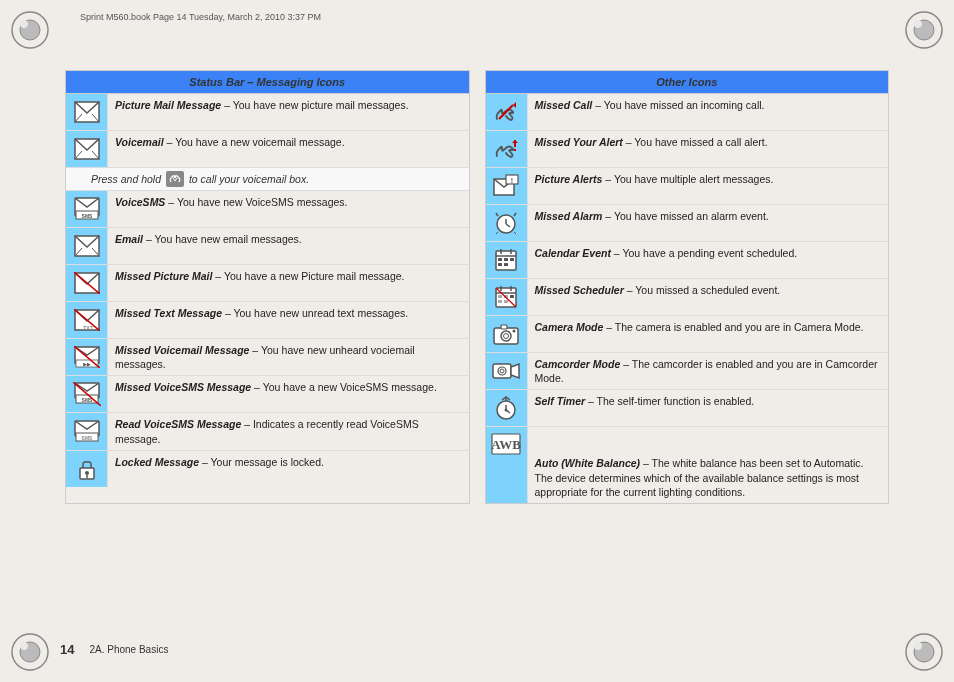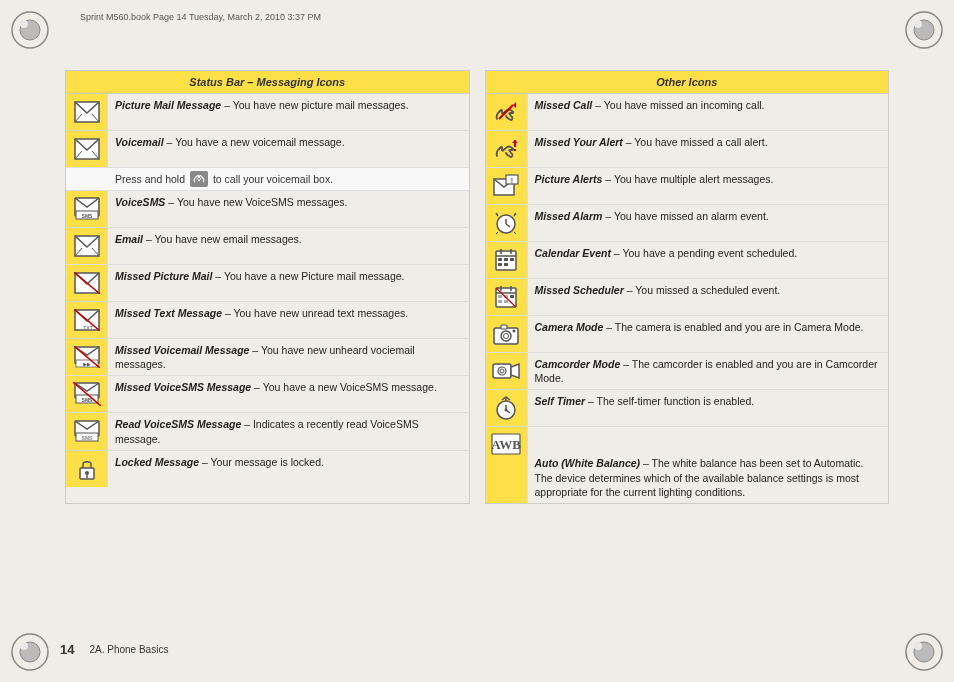--- a/index.html
+++ b/index.html
@@ -65,21 +65,21 @@
       gap: 15px;
     }
 
     
     .table-container {
       flex: 1;
       border: 1px solid #ccc;
     }
 
     .table-header {
-      background: #fde047;
+      background: #3b82f6;
       text-align: center;
       padding: 5px 8px;
       font-weight: bold;
       font-style: italic;
       font-size: 11px;
       color: #333;
       border-bottom: 1px solid #ccc;
     }
 
     .table-row {
@@ -92,21 +92,21 @@
     }
 
     .icon-cell {
       width: 42px;
       min-height: 36px;
       border-right: 1px solid #ddd;
       display: flex;
       align-items: center;
       justify-content: center;
       flex-shrink: 0;
-      background: #fde047;
+      background: #7dd3fc;
     }
 
     .text-cell {
       padding: 4px 7px;
       flex: 1;
       display: flex;
       align-items: flex-start;
       font-size: 10.5px;
       line-height: 1.35;
       color: #222;
@@ -117,25 +117,26 @@
       font-weight: bold;
     }
 
     
     .press-hold-row {
       display: flex;
       border-bottom: 1px solid #ddd;
       background: #f8f8f8;
     }
     .press-hold-cell {
-      padding: 3px 7px 3px 49px;
+      padding: 3px 7px 3px 25px;
       font-size: 10.5px;
       color: #333;
       display: flex;
       align-items: center;
+      font-style: italic;
     }
 
   </style>
 </head>
 <body>
 
 <div class="corner corner-tl">
   <svg width="42" height="42" viewBox="0 0 42 42">
     <circle cx="21" cy="21" r="18" fill="none" stroke="#888" stroke-width="1.5"></circle>
     <circle cx="21" cy="21" r="10" fill="#bbb" stroke="#888" stroke-width="1"></circle>

